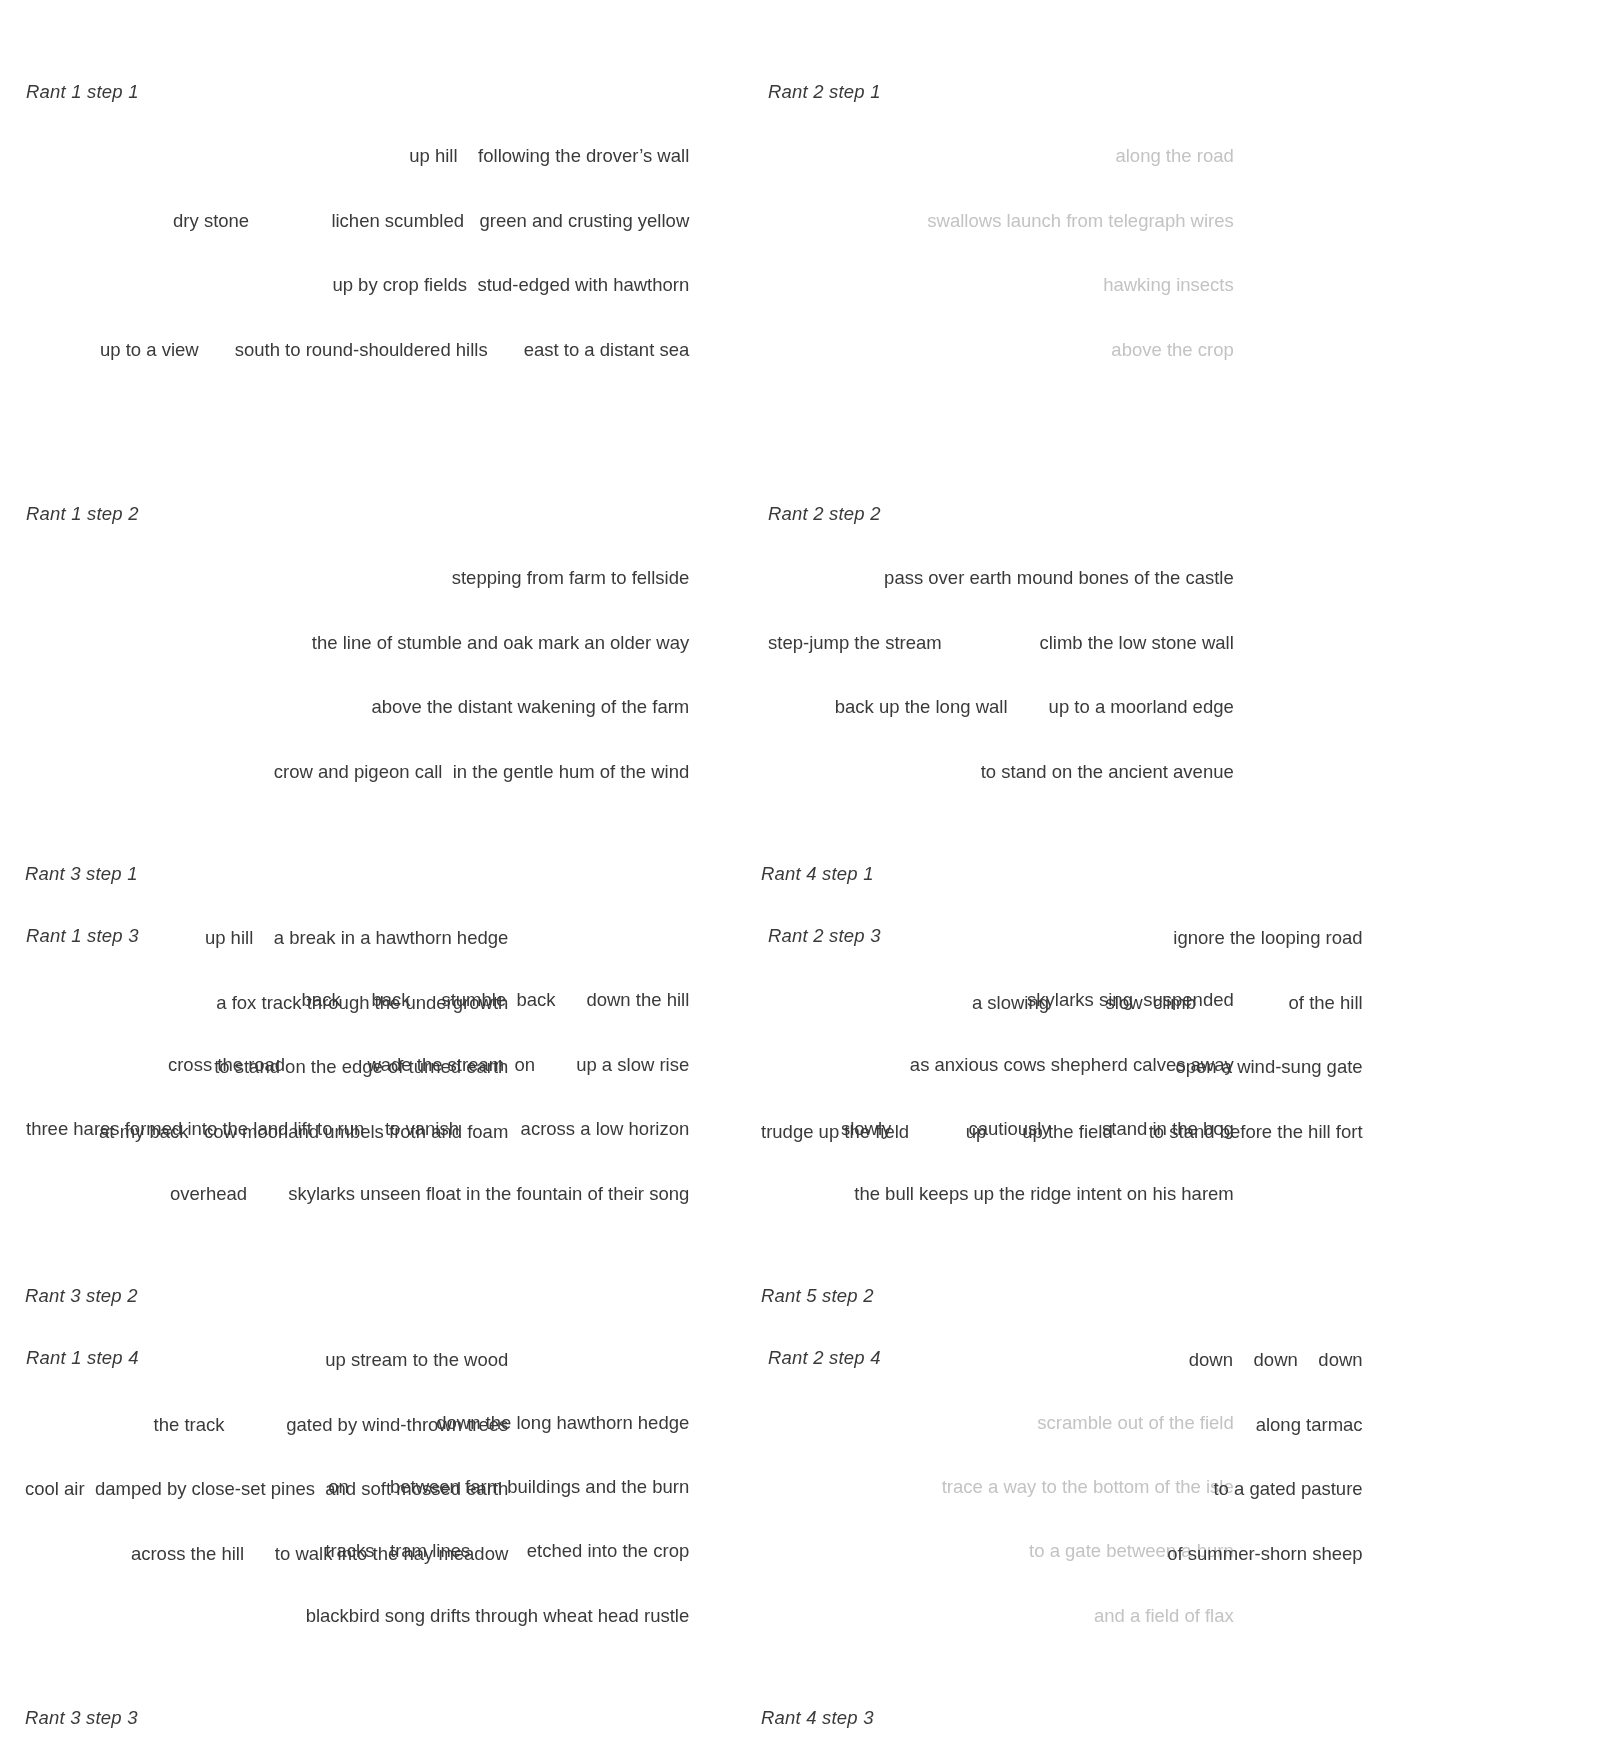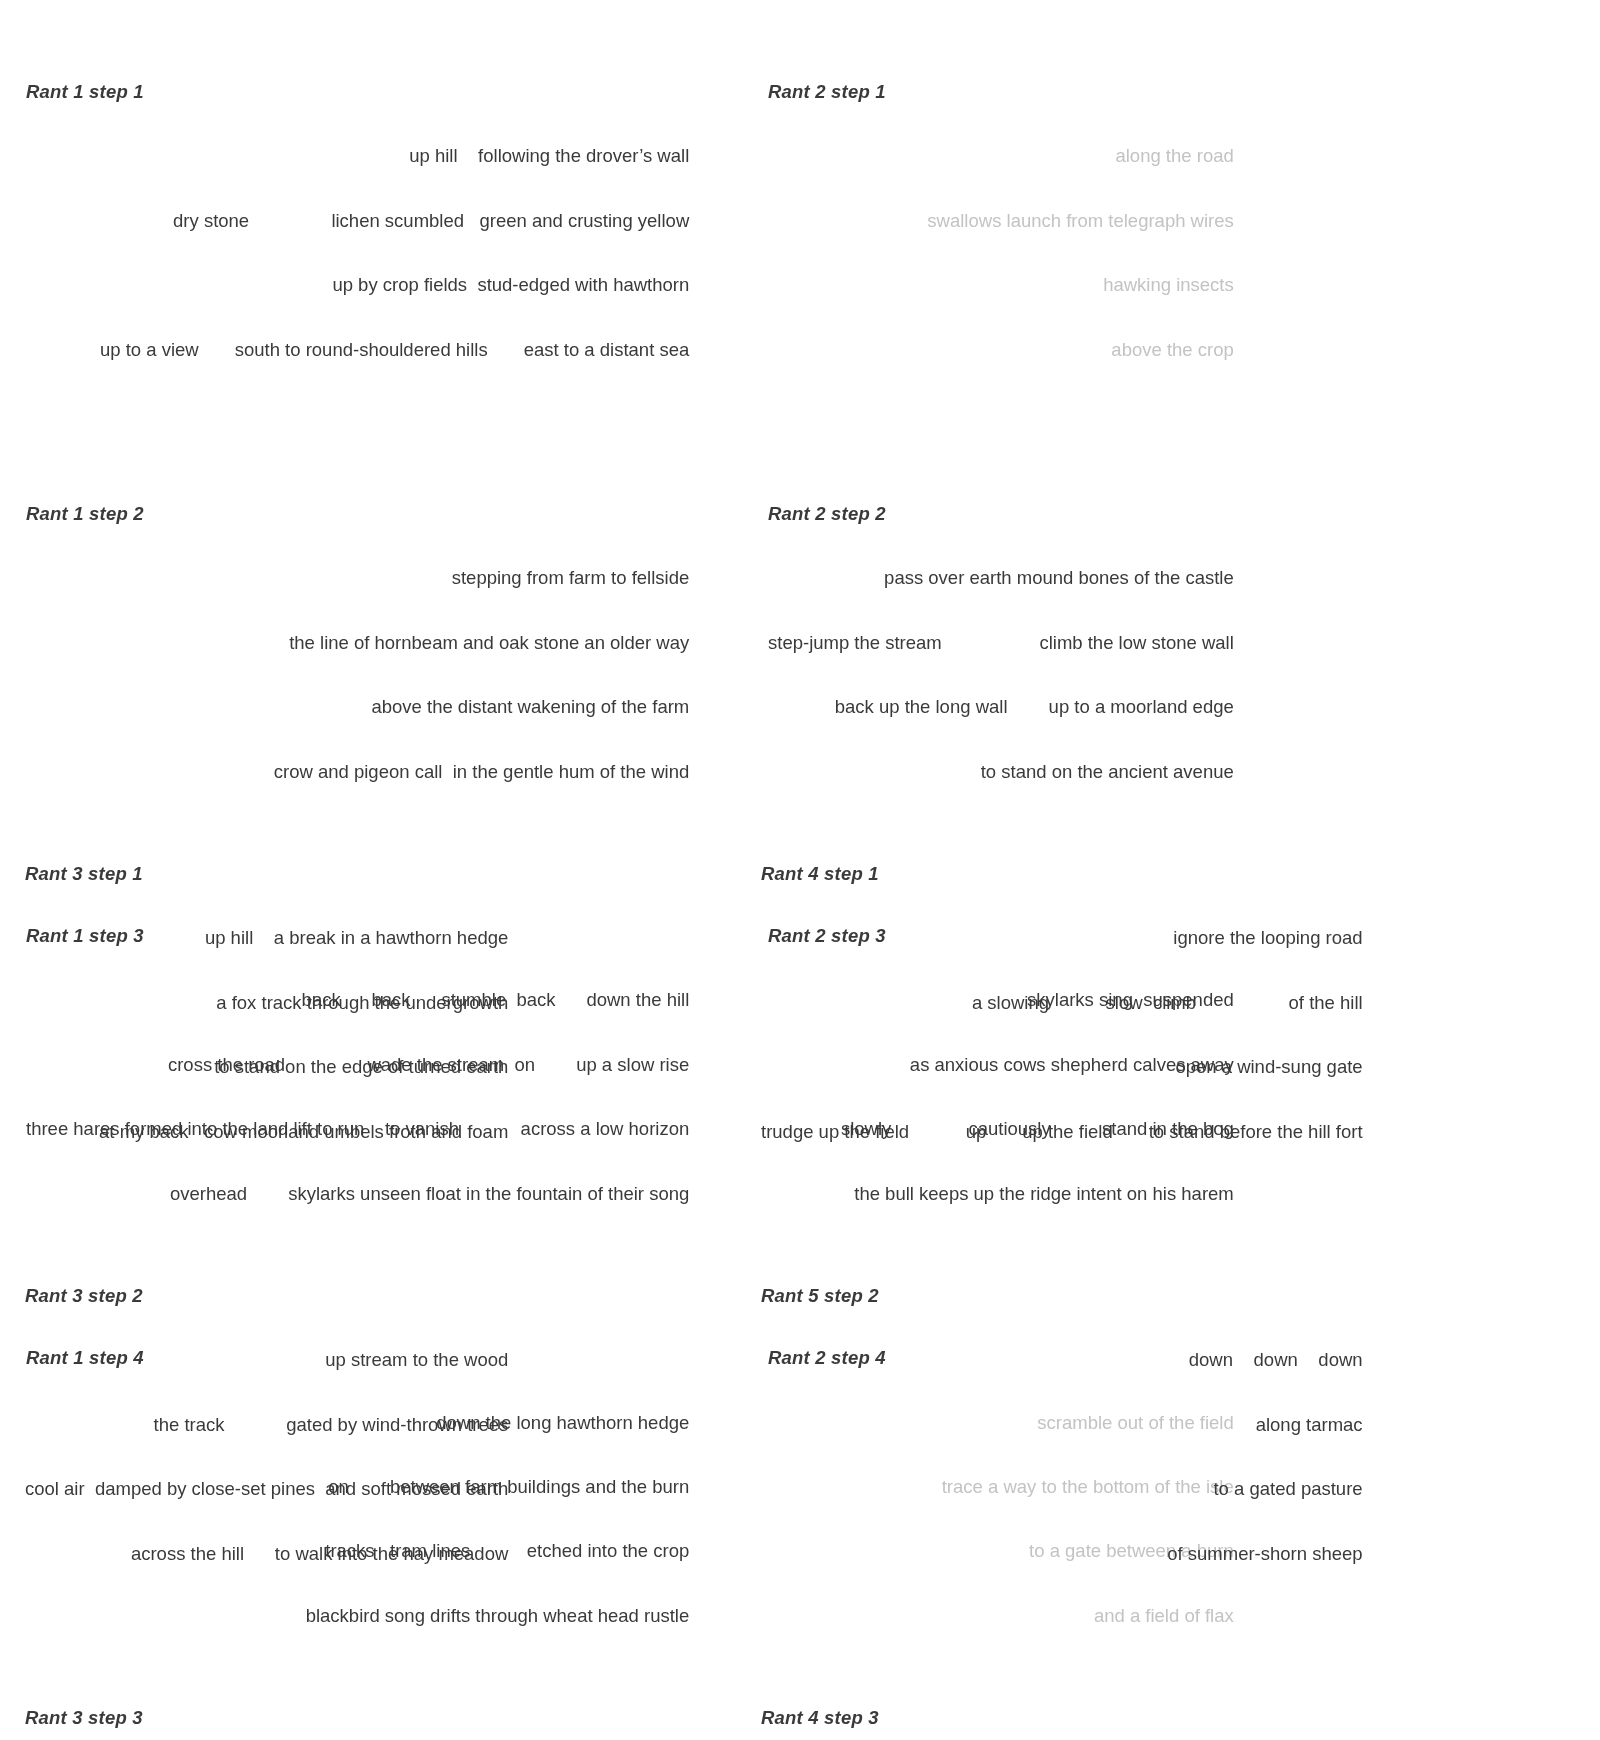--- a/index.html
+++ b/index.html
@@ -19,21 +19,20 @@
   .col-1{left:26px;top:6px;}
   .col-2{left:768px;top:6px;}
   .col-3{left:25px;top:788px;}
   .col-4{left:761px;top:788px;}
   .step{margin-bottom:28px;}
   .title{
     font-style:italic;
     font-size:18.5px;line-height:28.4px;
     color:var(--ink);
     letter-spacing:0.2px;
-    font-weight:bold;
   }
   .line{
     font-size:18.5px;line-height:28.4px;
     color:var(--ink);
     text-align:right;
   }
   .muted-body .line{color:var(--muted);}
 </style>
 </head>
 <body>
@@ -42,21 +41,21 @@
   <div class="step">
     <div class="title">Rant 1 step 1</div>
     <div class="line">up hill    following the drover’s wall</div>
     <div class="line">dry stone                lichen scumbled   green and crusting yellow</div>
     <div class="line">up by crop fields  stud-edged with hawthorn</div>
     <div class="line">up to a view       south to round-shouldered hills       east to a distant sea</div>
   </div>
   <div class="step">
     <div class="title">Rant 1 step 2</div>
     <div class="line">stepping from farm to fellside</div>
-    <div class="line">the line of hornbeam and oak stone an older way</div>
+    <div class="line">the line of stumble and oak mark an older way</div>
     <div class="line">above the distant wakening of the farm</div>
     <div class="line">crow and pigeon call  in the gentle hum of the wind</div>
   </div>
   <div class="step">
     <div class="title">Rant 1 step 3</div>
     <div class="line">back      back      stumble  back      down the hill</div>
     <div class="line">cross the road                wade the stream  on        up a slow rise</div>
     <div class="line">three hares formed into the land lift to run    to vanish            across a low horizon</div>
     <div class="line">overhead        skylarks unseen float in the fountain of their song</div>
   </div>

